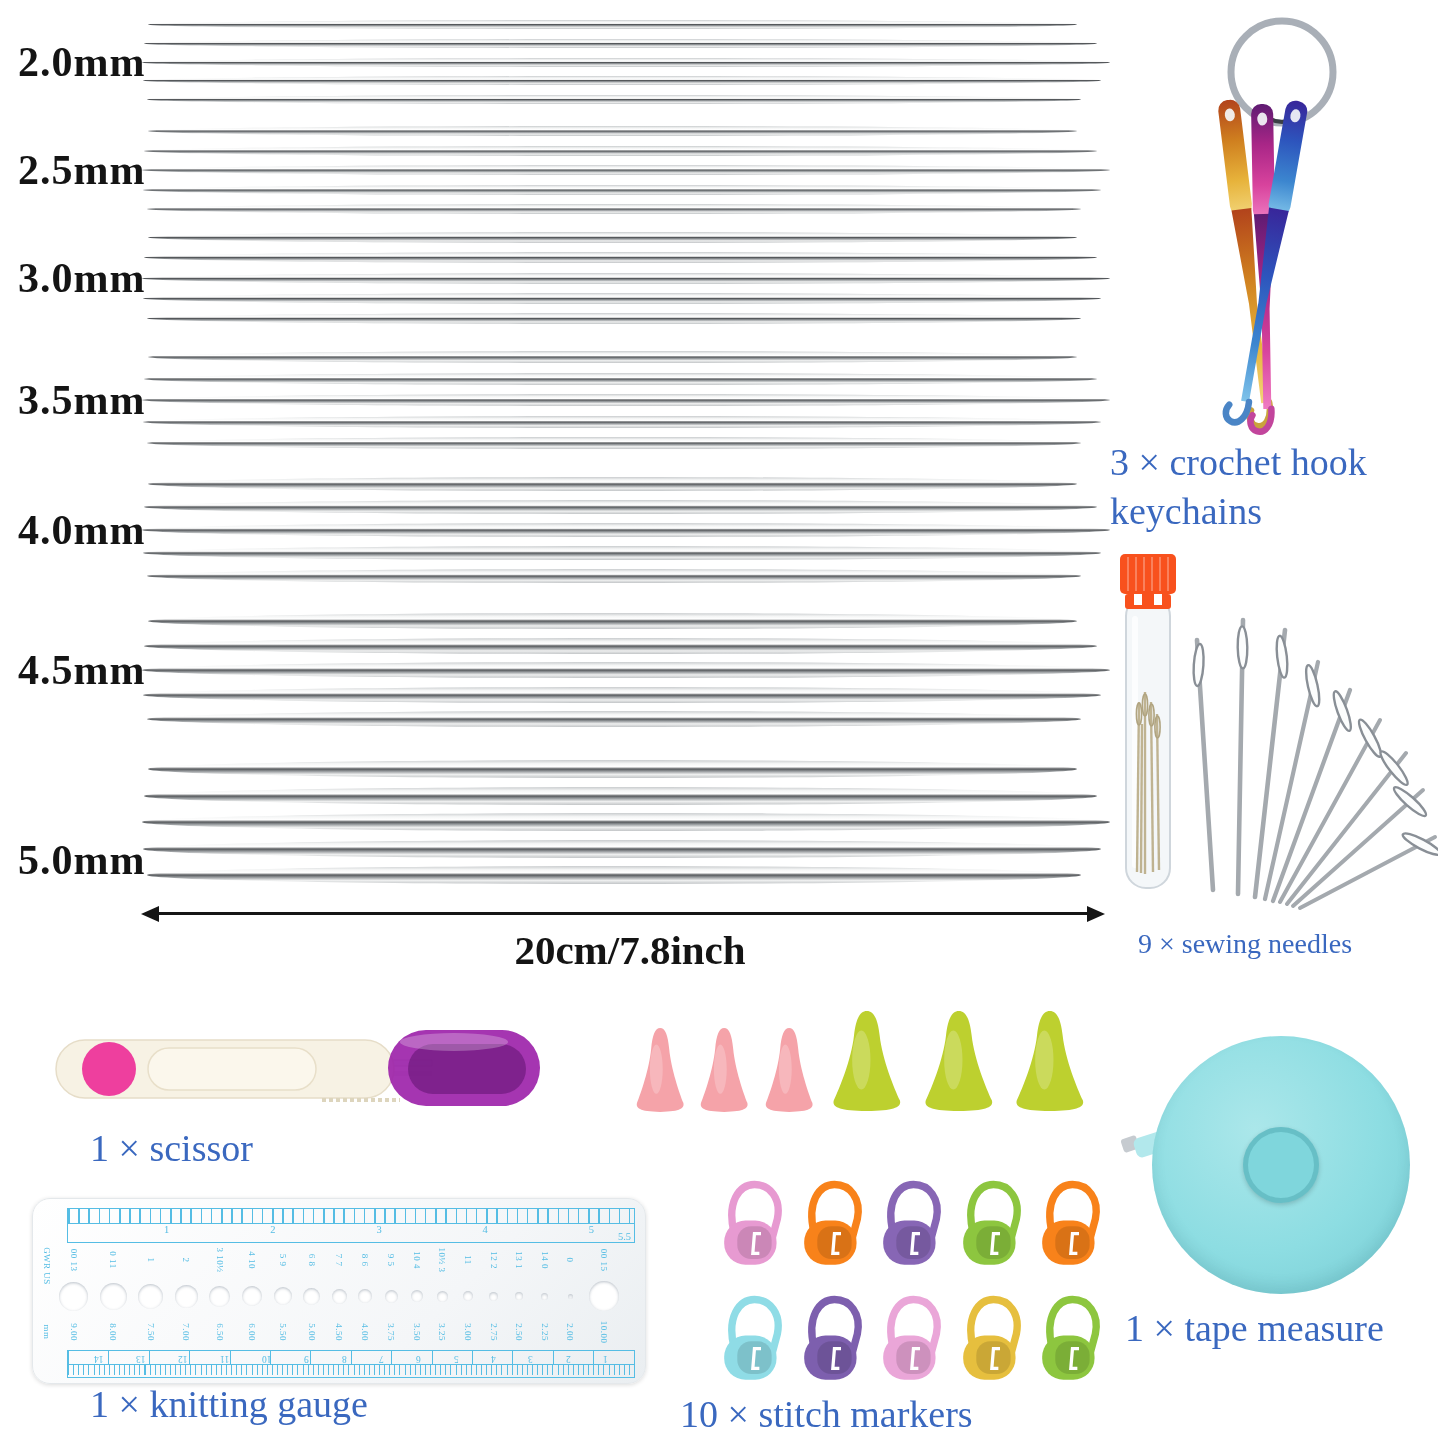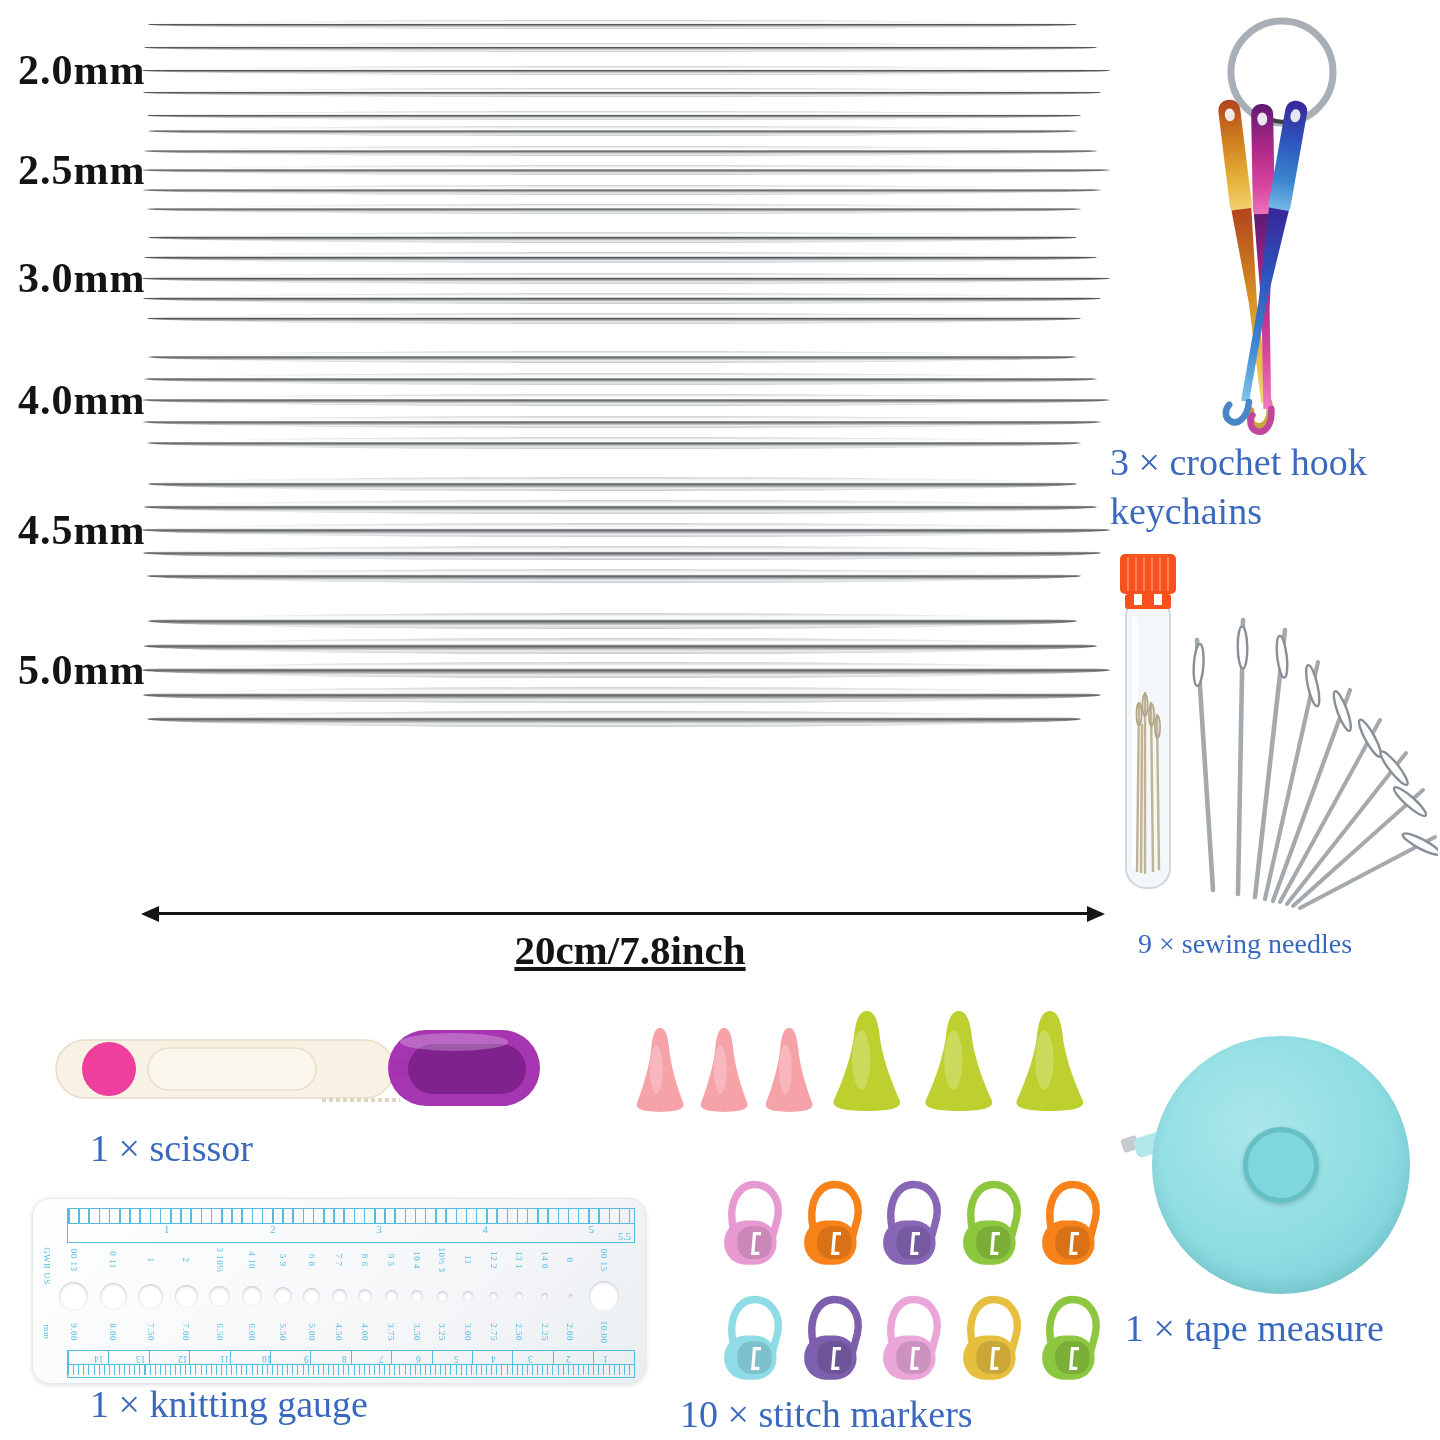--- a/index.html
+++ b/index.html
@@ -2,21 +2,21 @@
 <html style="--label_blue: #3a68bf; --label_black: #141414; --cap_orange: #f8511d; --scissor_body: #f7f2e4; --scissor_pink: #ee3f9e; --scissor_cap: #9b1fa8; --gauge_print: #55bde4; --tape_body: #8ddde2; --tape_button: #7fd6dc;"><head>
 <meta charset="utf-8">
 <style>
   html,body{margin:0;padding:0;background:#fff;}
   #stage{position:relative;width:1440px;height:1440px;background:#ffffff;overflow:hidden;
          font-family:"Liberation Serif",serif;}
 
   
   .rows-host{position:absolute;left:18px;top:0;width:1092px;height:905px;}
   .needle-row{position:absolute;left:0;right:0;display:flex;align-items:center;}
-  .needle-row:nth-of-type(1){top:20px;height:100px;}
+  .needle-row:nth-of-type(1){top:20px;height:84px;}
   .needle-row:nth-of-type(2){top:126px;height:88px;}
   .needle-row:nth-of-type(3){top:232px;height:92px;}
   .needle-row:nth-of-type(4){top:351px;height:98px;}
   .needle-row:nth-of-type(5){top:477px;height:106px;}
   .needle-row:nth-of-type(6){top:613px;height:114px;}
   .needle-row:nth-of-type(7){top:760px;height:124px;align-items:flex-end;}
   .nsize{width:124px;flex:0 0 124px;font-weight:700;font-size:42px;color:var(--label_black);letter-spacing:1px;}
   .needles{flex:1;height:100%;display:flex;flex-direction:column;justify-content:space-between;}
   .needle{background:linear-gradient(180deg,#c9ccce 0%,#f4f5f5 20%,#ffffff 38%,#55585b 50%,#93979a 62%,#eff0f0 80%,#c2c5c7 100%);
           border-radius:50%;}
@@ -35,21 +35,21 @@
 
   
   .arrow{position:absolute;left:156px;top:912px;width:934px;height:3px;background:#151515;}
   .arrow::before{content:"";position:absolute;left:-15px;top:-6.5px;border-style:solid;
     border-width:8px 18px 8px 0;border-color:transparent #151515 transparent transparent;}
   .arrow::after{content:"";position:absolute;right:-15px;top:-6.5px;border-style:solid;
     border-width:8px 0 8px 18px;border-color:transparent transparent transparent #151515;}
 
   
   .bl{position:absolute;color:var(--label_blue);text-align:left;font-size:38px;line-height:1.28;}
-  .bk{position:absolute;color:var(--label_black);text-align:center;font-size:41px;font-weight:700;text-decoration:underline;}
+  .bk{position:absolute;color:var(--label_black);text-align:center;font-size:41px;font-weight:700;}
 
   
   .cones{position:absolute;left:628px;top:998px;width:468px;height:118px;display:flex;align-items:flex-end;justify-content:space-between;}
   svg.cone.small{width:66px;height:92px;}
   svg.cone.large{width:94px;height:110px;}
 
   
   .markers-grid{position:absolute;left:716px;top:1174px;width:392px;height:214px;
     display:grid;grid-template-columns:repeat(5,1fr);grid-template-rows:repeat(2,1fr);column-gap:6px;row-gap:16px;}
   .marker{width:72px;height:98px;}
@@ -124,20 +124,30 @@
         <div class="nsize">3.0mm</div>
         <div class="needles">
           <div class="needle"></div>
           <div class="needle"></div>
           <div class="needle"></div>
           <div class="needle"></div>
           <div class="needle"></div>
         </div>
       </div>
 
+      <div class="needle-row">
+        <div class="nsize">3.5mm</div>
+        <div class="needles">
+          <div class="needle"></div>
+          <div class="needle"></div>
+          <div class="needle"></div>
+          <div class="needle"></div>
+          <div class="needle"></div>
+        </div>
+      </div>
 
       <div class="needle-row">
         <div class="nsize">4.0mm</div>
         <div class="needles">
           <div class="needle"></div>
           <div class="needle"></div>
           <div class="needle"></div>
           <div class="needle"></div>
           <div class="needle"></div>
         </div>

